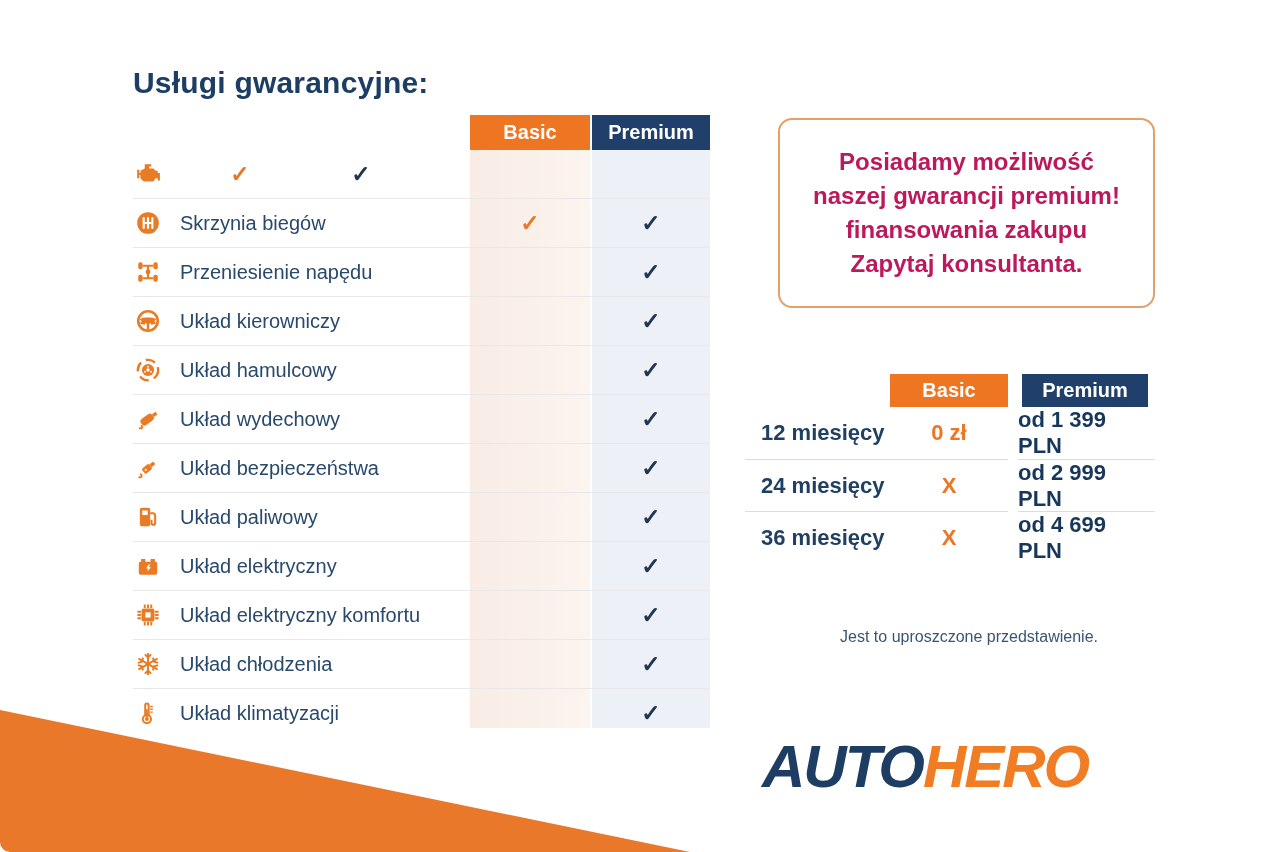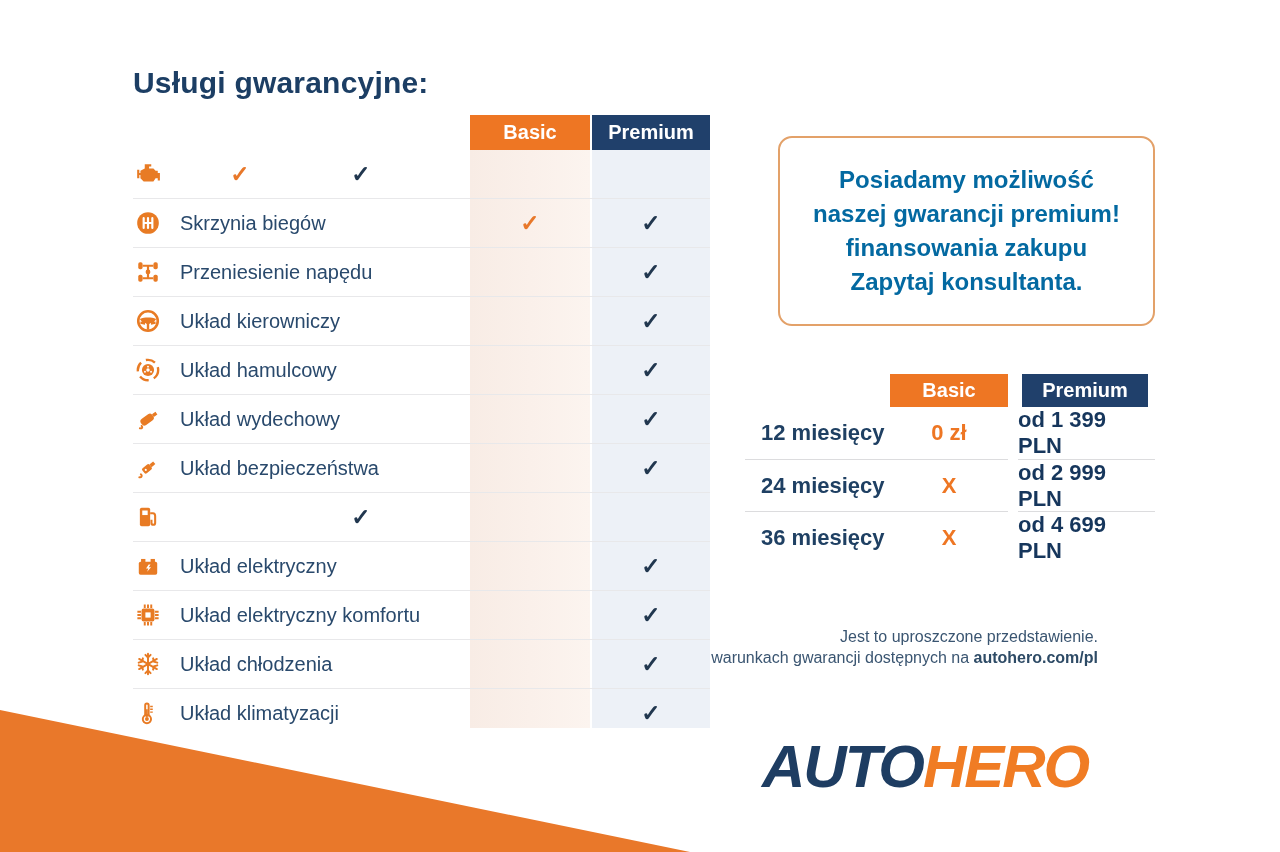--- a/index.html
+++ b/index.html
@@ -1,18 +1,18 @@
 <!DOCTYPE html>
 <html><head>
 <meta charset="utf-8">
 <style>
   html,body { margin:0; padding:0; background:#ffffff; }
   .canvas {
     position:relative; width:1280px; height:852px; background:#ffffff;
-    font-family:"Liberation Sans", sans-serif; overflow:hidden;
+    font-family:"Liberation Sans", sans-serif; overflow:hidden;border-radius:10px;
   }
   .page-title {
     position:absolute; left:133px; top:66px;
     font-size:30px; font-weight:bold; color:#1C3E64; letter-spacing:.2px;
   }
   
   .wtable { position:absolute; left:133px; top:115px; width:577px; }
   .wtint  { position:absolute; top:35px; height:578px; }
   .basic-tint   { left:337px; width:120px; background:linear-gradient(to right,#F8ECE5,#FCF4EF); }
   .premium-tint { left:459px; width:118px; background:#EDF1F7; }
@@ -26,24 +26,24 @@
   .wrow  { display:flex; align-items:center; height:48px; border-bottom:1px solid #E8E8EA; }
   .wrow:last-child { border-bottom:none; }
   .icon  { width:30px; display:flex; justify-content:center; align-items:center; margin-right:17px; color:#E87B24; }
   .ic    { width:26px; height:26px; }
   .wlabel{ flex:1; font-size:20px; color:#29496C; }
   .cell  { width:120px; text-align:center; font-size:23px; font-weight:bold; }
   .cell.basic   { color:#E8782A; }
   .cell.premium { width:118px; margin-left:2px; color:#21374F; }
   
   .finbox {
-    position:absolute; left:778px; top:136px; width:377px; height:190px;
+    position:absolute; left:778px; top:118px; width:377px; height:190px;
     border:2px solid #E3A169; border-radius:14px; box-sizing:border-box;
     display:flex; flex-direction:column; justify-content:center; text-align:center;
-    color:#0369a1; font-size:24px; font-weight:bold; line-height:34px;
+    color:#be185d; font-size:24px; font-weight:bold; line-height:34px;
   }
   
   .pricing { position:absolute; left:745px; top:374px; width:440px; }
   .phead   { display:flex; height:33px; }
   .phead .spacer { width:145px; }
   .phead .gap    { width:14px; }
   .pbox { display:flex; align-items:center; justify-content:center; color:#fff; font-weight:bold; font-size:20px; }
   .pbox.basic   { width:118px; background:#EE7623; }
   .pbox.premium { width:126px; background:#20406B; }
   .prow { display:flex; height:52px; }
@@ -230,20 +230,21 @@
         <span class="wlabel">Układ bezpieczeństwa</span>
         <span class="cell basic"></span>
         <span class="cell premium">✓</span>
       </div>
       <div class="wrow">
         <span class="icon">
             <svg class="ic">
               <use href="#sym-fuel"></use>
             </svg>
           </span>
+        <span class="wlabel">Układ paliwowy</span>
         <span class="cell basic"></span>
         <span class="cell premium">✓</span>
       </div>
       <div class="wrow">
         <span class="icon">
             <svg class="ic">
               <use href="#sym-battery"></use>
             </svg>
           </span>
         <span class="wlabel">Układ elektryczny</span>
@@ -315,21 +316,20 @@
       <span class="left-pair">
         <span class="plabel">36 miesięcy</span>
         <span class="pbasic">X</span>
       </span>
       <span class="pprem">od 4 699 PLN</span>
     </div>
   </div>
 
   <div class="disclaimer">
     <div>Jest to uproszczone przedstawienie.</div>
-    <div><span>warunkach gwarancji dostępnych na </span><b>autohero.com/pl</b></div>
   </div>
 
   <div class="logo">
     <span class="auto">AUTO</span><span class="hero">HERO</span>
   </div>
 
   <div class="corner-triangle"></div>
 
 </div>
 

